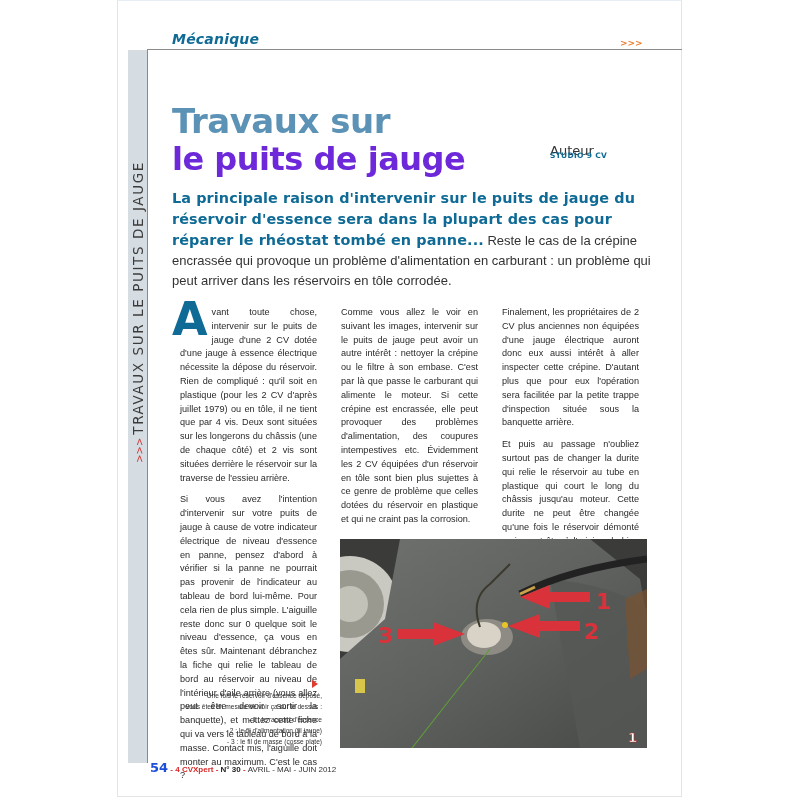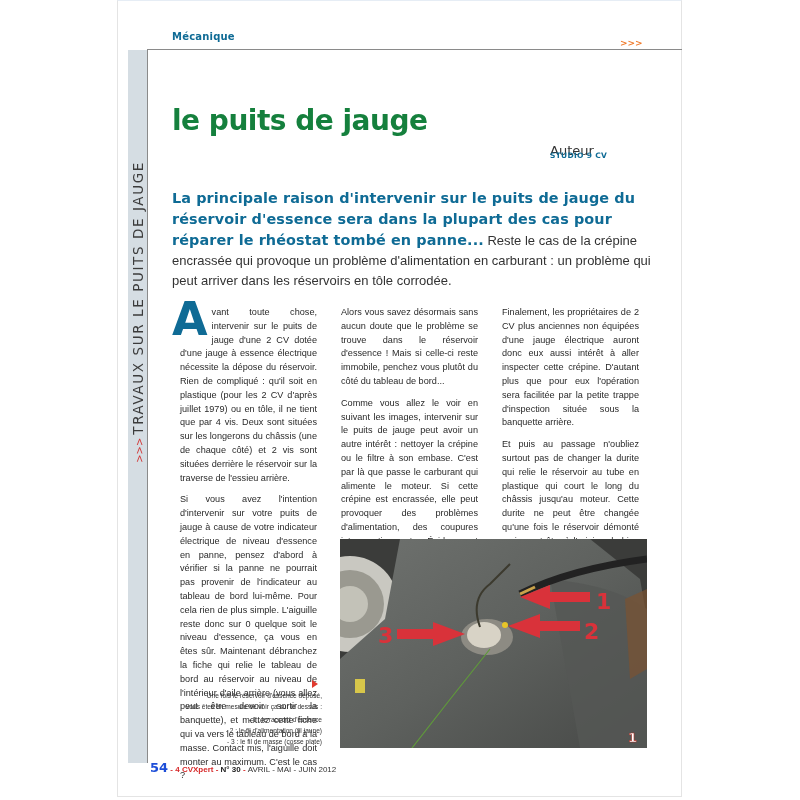--- a/index.html
+++ b/index.html
@@ -4,25 +4,25 @@
 <style>
   html, body { margin:0; padding:0; background:#ffffff; }
   body { width:800px; height:800px; position:relative; overflow:hidden; font-family:"DejaVu Sans", sans-serif; }
   .page { position:absolute; left:117px; top:0; width:565px; height:797px; background:#fff; border:1px solid #e4e4e4; border-top:1px solid #e6edf5; box-sizing:border-box; }
   .sidebar { position:absolute; left:128px; top:50px; width:20px; height:713px; background:#d5dde3; }
   .sidebar-text { position:absolute; left:128px; top:50px; width:20px; height:713px; }
   .sidebar-text span.rot { position:absolute; left:50%; top:262px; transform:translate(-50%,-50%) rotate(-90deg); white-space:nowrap; font-size:13.5px; letter-spacing:1.6px; color:#3b3b3b; font-family:"DejaVu Sans", sans-serif; }
   .sidebar-text .arrows { color:#d23a3a; font-size:10px; letter-spacing:0; margin-right:3px; }
   .frame-top { position:absolute; left:148px; top:49px; width:534px; height:1px; background:#8a8a8a; }
   .frame-left { position:absolute; left:147px; top:49px; width:1px; height:714px; background:#8a8a8a; }
-  .section-title { position:absolute; left:172px; top:31px; font-family:"DejaVu Sans", sans-serif; font-weight:bold; font-size:10px; color:#0f6b95; letter-spacing:0.2px; }
+  .section-title { position:absolute; left:172px; top:31px; font-family:"DejaVu Sans", sans-serif; font-weight:bold; font-size:14px; color:#0f6b95; letter-spacing:0.2px;font-style:italic; }
   .section-arrows { position:absolute; left:620px; top:38px; font-size:9px; color:#f07b2c; font-weight:bold; }
   .title { position:absolute; left:172px; top:102px; font-family:"DejaVu Sans", sans-serif; font-weight:bold; line-height:38px; }
   .title .l1 { display:block; font-size:34px; color:#5b92b5; letter-spacing:-0.5px; }
-  .title .l2 { display:block; font-size:28px; color:#15803d; letter-spacing:-0.5px; }
+  .title .l2 { display:block; font-size:32px; color:#6d28d9; letter-spacing:-0.5px; }
   .author-label { position:absolute; left:550px; top:143px; font-size:13px; color:#333; }
   .author-name { position:absolute; left:550px; top:151px; font-size:7.5px; font-weight:bold; color:#0f6b95; letter-spacing:0.3px; }
   .intro { position:absolute; left:172px; top:188px; width:480px; font-size:13px; line-height:20px; color:#333; font-family:"Liberation Sans", sans-serif; }
   .intro .lead { font-family:"DejaVu Sans", sans-serif; font-weight:bold; color:#0f6b95; font-size:14.4px; letter-spacing:0.1px; }
   .col { position:absolute; top:298px; width:153px; font-family:"Liberation Sans", sans-serif; font-size:9.15px; line-height:13.8px; color:#2a2a2a; text-align:justify; hyphens:manual; }
   .col p { margin:8px; }
   .col1 { left:172px; }
   .col2 { left:333px; }
   .col3 { left:494px; }
   .dropcap { float:left; font-family:"DejaVu Sans", sans-serif; font-weight:bold; color:#0f6b95; font-size:46px; line-height:38px; margin:2px 4px 0 0; }
@@ -44,34 +44,34 @@
 <div class="sidebar-text">
   <span class="rot"><span class="arrows">&gt;&gt;&gt;</span><span>TRAVAUX SUR LE PUITS DE JAUGE</span></span>
 </div>
 <div class="frame-top"></div>
 <div class="frame-left"></div>
 
 <div class="section-title">Mécanique</div>
 <div class="section-arrows">&gt;&gt;&gt;</div>
 
 <div class="title">
+  <span class="l1">Travaux sur</span>
   <span class="l2">le puits de jauge</span>
 </div>
 <div class="author-label">Auteur</div>
 <div class="author-name">STUDIO 9 CV</div>
 
 <div class="intro"><span class="lead">La principale raison d'intervenir sur le puits de jauge du réservoir d'essence sera dans la plupart des cas pour réparer le rhéostat tombé en panne...</span><span> Reste le cas de la crépine encrassée qui provoque un problème d'alimentation en carburant : un problème qui peut arriver dans les réservoirs en tôle corrodée.</span></div>
 
 <div class="col col1">
   <span class="dropcap">A</span>
   <p>vant toute chose, intervenir sur le puits de jauge d'une 2 CV dotée d'une jauge à essence électrique nécessite la dépose du réservoir. Rien de compliqué : qu'il soit en plastique (pour les 2 CV d'après juillet 1979) ou en tôle, il ne tient que par 4 vis. Deux sont situées sur les longerons du châssis (une de chaque côté) et 2 vis sont situées derrière le réservoir sur la traverse de l'essieu arrière.</p>
   <p>Si vous avez l'intention d'intervenir sur votre puits de jauge à cause de votre indicateur électrique de niveau d'essence en panne, pensez d'abord à vérifier si la panne ne pourrait pas provenir de l'indicateur au tableau de bord lui-même. Pour cela rien de plus simple. L'aiguille reste donc sur 0 quelque soit le niveau d'essence, ça vous en êtes sûr. Maintenant débranchez la fiche qui relie le tableau de bord au réservoir au niveau de l'intérieur d'aile arrière (vous allez peut être devoir sortir la banquette), et mettez cette fiche qui va vers le tableau de bord à la masse. Contact mis, l'aiguille doit monter au maximum. C'est le cas ?</p>
 </div>
 <div class="col col2">
-  <p>Alors vous savez désormais sans aucun doute que le problème se trouve dans le réservoir d'essence ! Mais si celle-ci reste immobile, penchez vous plutôt du côté du tableau de bord...</p>
   <p>Comme vous allez le voir en suivant les images, intervenir sur le puits de jauge peut avoir un autre intérêt : nettoyer la crépine ou le filtre à son embase. C'est par là que passe le carburant qui alimente le moteur. Si cette crépine est encrassée, elle peut provoquer des problèmes d'alimentation, des coupures intempestives etc. Évidemment les 2 CV équipées d'un réservoir en tôle sont bien plus sujettes à ce genre de problème que celles dotées du réservoir en plastique et qui ne craint pas la corrosion.</p>
 </div>
 <div class="col col3">
   <p>Finalement, les propriétaires de 2 CV plus anciennes non équipées d'une jauge électrique auront donc eux aussi intérêt à aller inspecter cette crépine. D'autant plus que pour eux l'opération sera facilitée par la petite trappe d'inspection située sous la banquette arrière.</p>
   <p>Et puis au passage n'oubliez surtout pas de changer la durite qui relie le réservoir au tube en plastique qui court le long du châssis jusqu'au moteur. Cette durite ne peut être changée qu'une fois le réservoir démonté mais peut être à l'origine de bien des problèmes d'alimentation en créant une entrée d'air et une fuite d'essence...</p>
   <p>Allez hop, débranchez votre batterie et au boulot ! La suite en images !</p>
 </div>
 
 <div class="photo">
   <svg width="307" height="209" viewBox="0 0 307 209">

